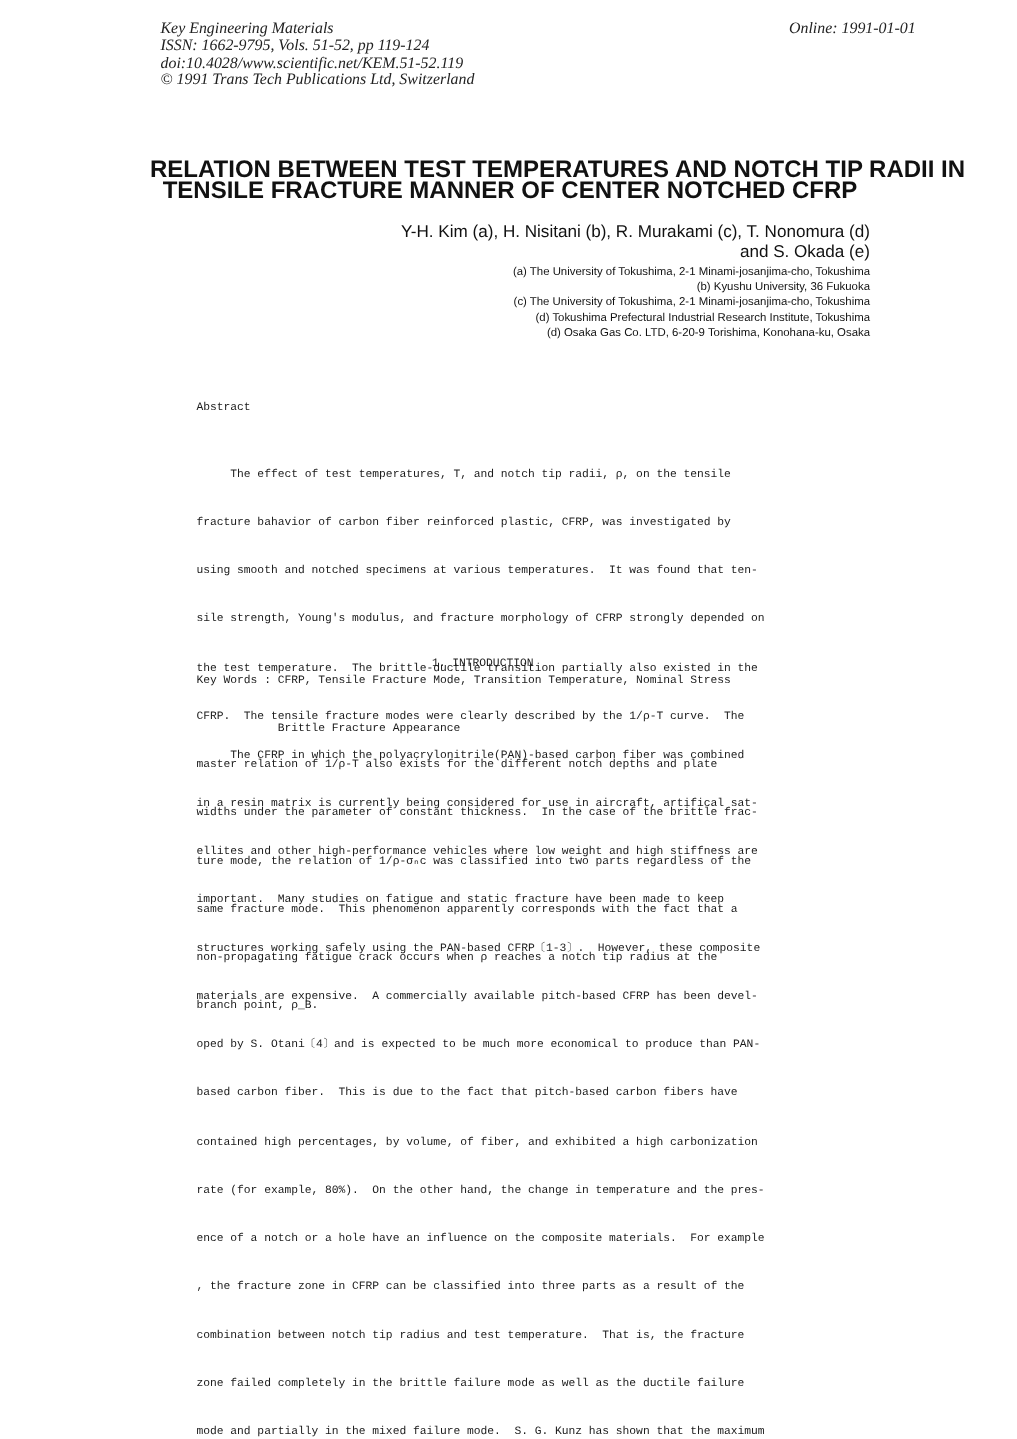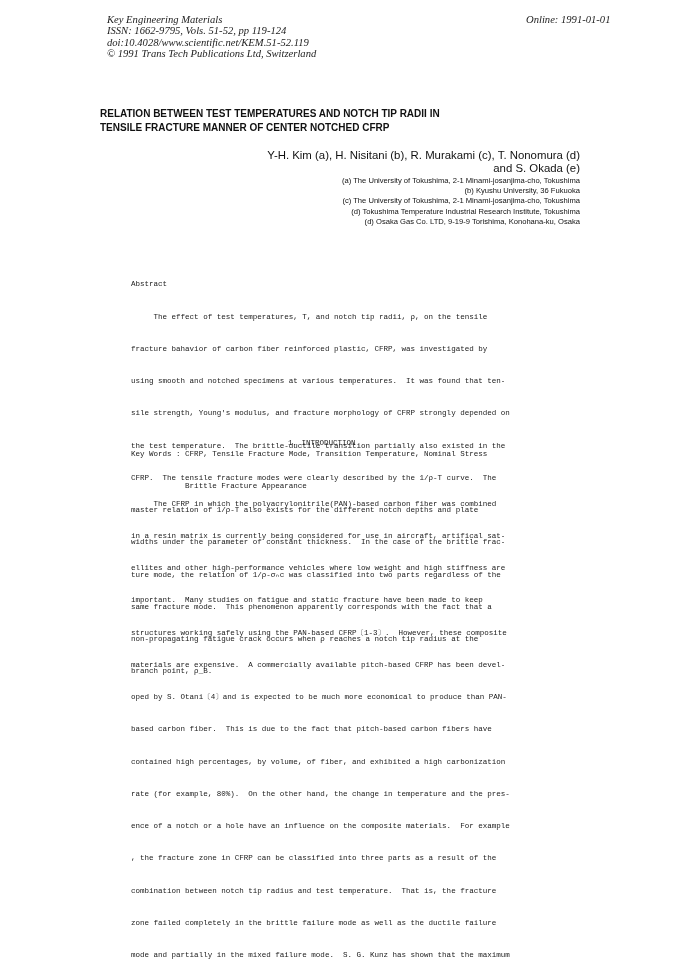--- a/index.html
+++ b/index.html
@@ -14,40 +14,40 @@
   }
   .hdr-left div { white-space: nowrap; }
   .hdr-right {
     position: absolute; left: 526px; top: 14px;
     font-family: "Liberation Serif", serif; font-style: italic;
     font-size: 10.6px; line-height: 11.4px; color: #222; white-space: nowrap;
   }
   .title {
     position: absolute; left: 100px; width: 480px; top: 107px;
     font-family: "Liberation Sans", sans-serif; font-weight: bold;
-    font-size: 10px; line-height: 14px; color: #111;
+    font-size: 16px; line-height: 14px; text-align: center; color: #111;
   }
   .title div { white-space: nowrap; }
   .authors {
     position: absolute; left: 100px; width: 480px; top: 149px;
     font-family: "Liberation Sans", sans-serif;
     font-size: 11.4px; line-height: 12.5px; text-align: right; color: #111;
   }
   .affils {
     position: absolute; left: 100px; width: 480px; top: 176px;
     font-family: "Liberation Sans", sans-serif;
     font-size: 7.6px; line-height: 10.2px; text-align: right; color: #111;
   }
   .affils div { white-space: nowrap; }
   .mono {
     font-family: "Liberation Mono", monospace;
     font-size: 7.55px; line-height: 10.75px; color: #1a1a1a;
     white-space: pre; letter-spacing: -0.02px;
   }
-  .abstract-heading { position: absolute; left: 131px; top: 279px; }
+  .abstract-heading { position: absolute; left: 131px; top: 267px; }
   .abstract-body { position: absolute; left: 131px; top: 290px; }
   .keywords { position: absolute; left: 131px; top: 427px; }
   .intro-heading { position: absolute; left: 288px; top: 438px; }
   .intro-body { position: absolute; left: 131px; top: 477px; }
   .line { display: block; height: 10.75px; }
 </style>
 </head>
 <body>
 
 <div class="hdr-left">
@@ -65,22 +65,22 @@
 
 <div class="authors">
   <div>Y-H. Kim (a), H. Nisitani (b), R. Murakami (c), T. Nonomura (d)</div>
   <div>and S. Okada (e)</div>
 </div>
 
 <div class="affils">
   <div>(a) The University of Tokushima, 2-1 Minami-josanjima-cho, Tokushima</div>
   <div>(b) Kyushu University, 36 Fukuoka</div>
   <div>(c) The University of Tokushima, 2-1 Minami-josanjima-cho, Tokushima</div>
-  <div>(d) Tokushima Temperature Industrial Research Institute, Tokushima</div>
-  <div>(d) Osaka Gas Co. LTD, 9-19-9 Torishima, Konohana-ku, Osaka</div>
+  <div>(d) Tokushima Prefectural Industrial Research Institute, Tokushima</div>
+  <div>(d) Osaka Gas Co. LTD, 6-20-9 Torishima, Konohana-ku, Osaka</div>
 </div>
 
 <div class="mono abstract-heading">Abstract</div>
 
 <div class="mono abstract-body">
   <span class="line">     The effect of test temperatures, T, and notch tip radii, ρ, on the tensile</span>
   <span class="line">fracture bahavior of carbon fiber reinforced plastic, CFRP, was investigated by</span>
   <span class="line">using smooth and notched specimens at various temperatures.  It was found that ten-</span>
   <span class="line">sile strength, Young's modulus, and fracture morphology of CFRP strongly depended on</span>
   <span class="line">the test temperature.  The brittle-ductile transition partially also existed in the</span>

